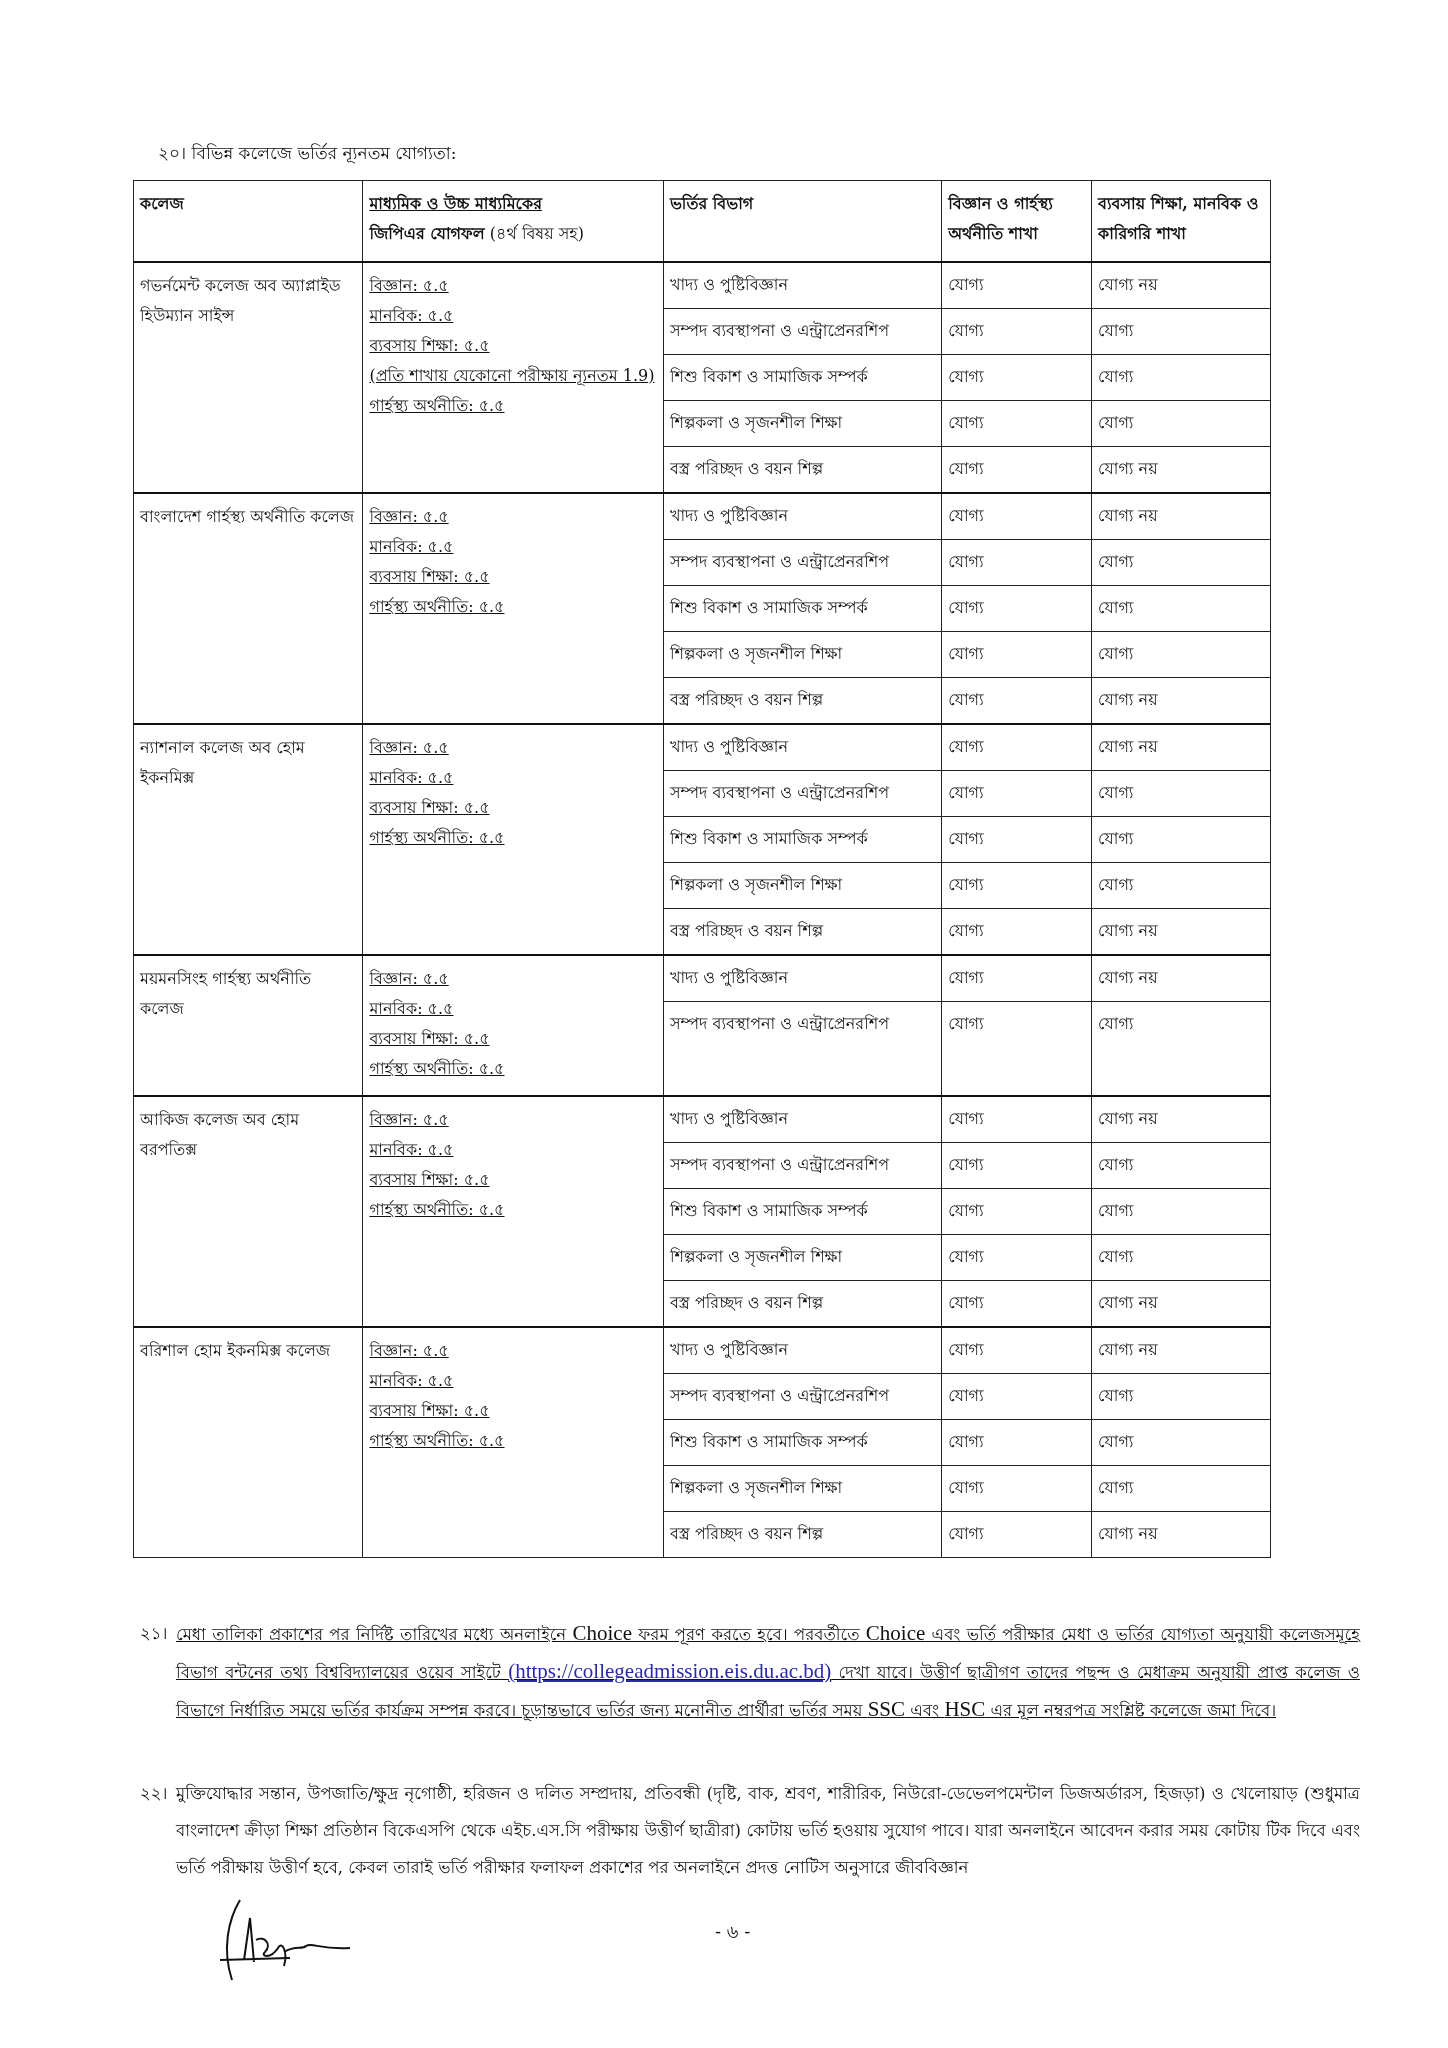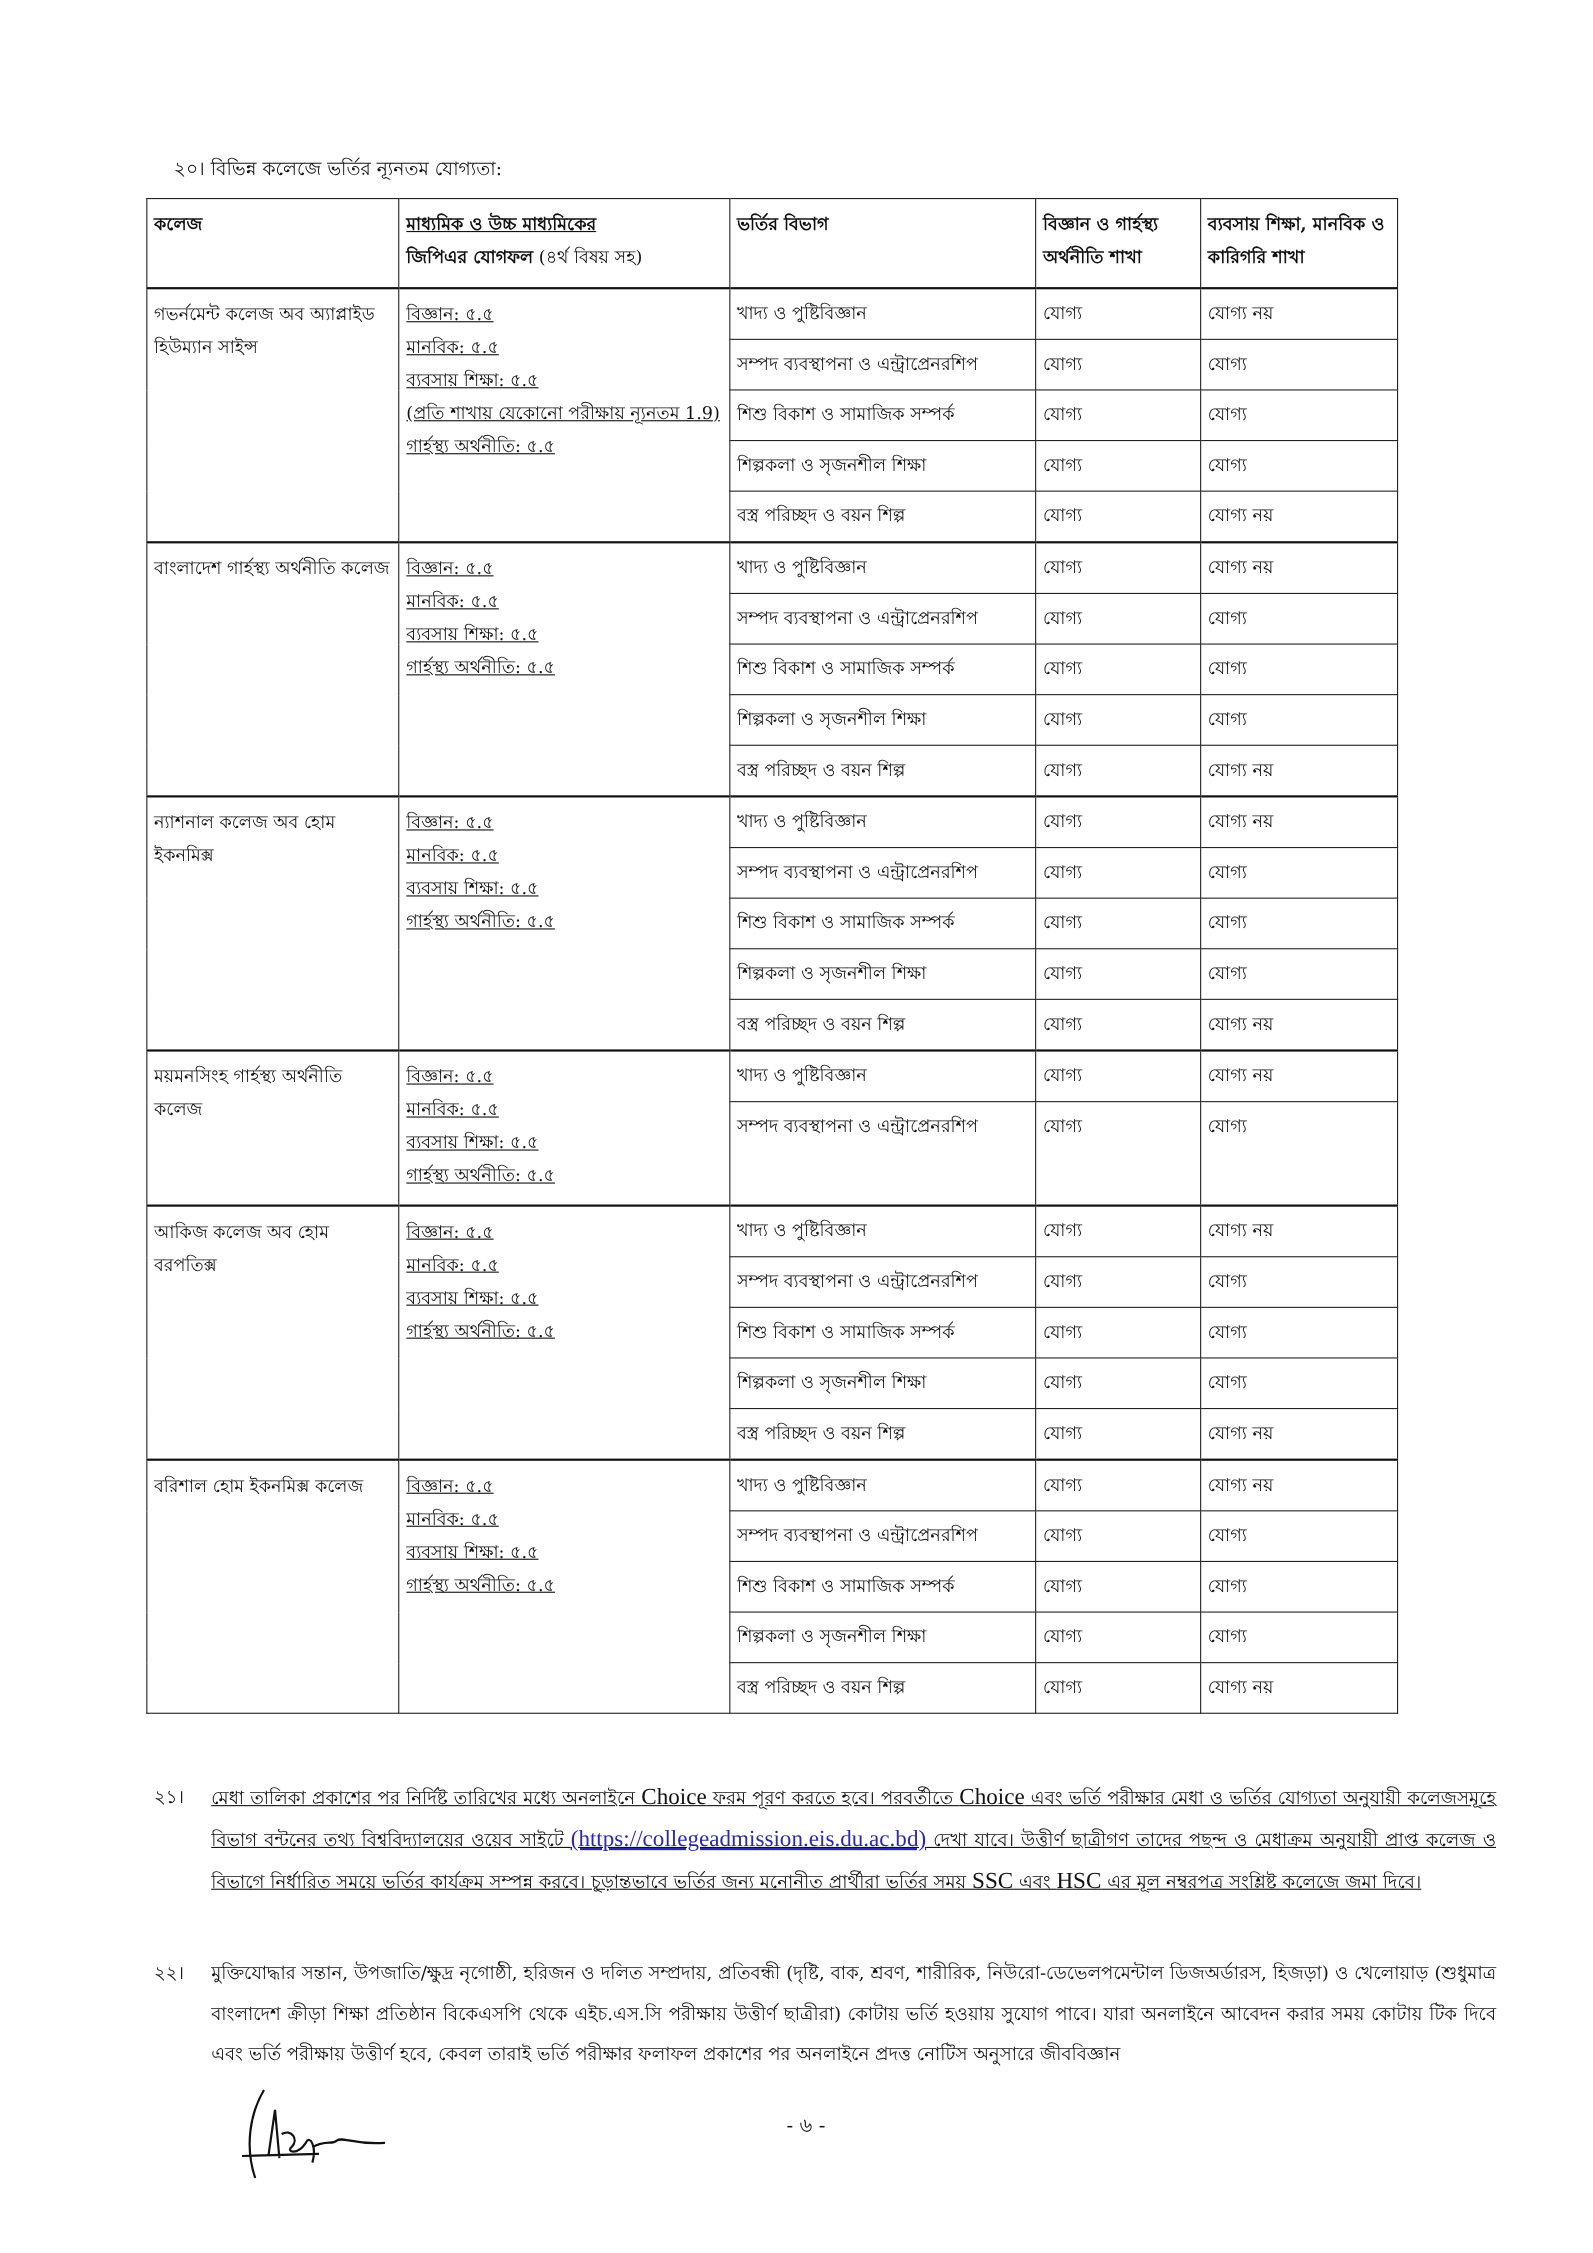--- a/index.html
+++ b/index.html
@@ -14,21 +14,21 @@
   table.elig td.dept, table.elig td.res { height: 28px; line-height: 28px; padding: 8px 6px 9px 6px; }
   table.elig tr.group-start td { border-top: 2.5px solid #111; }
   td.college { width: 235px; line-height: 30px; text-align: justify; }
   td.gpa { width: 315px; line-height: 30px; }
   td.dept { width: 287px; }
   td.sci { width: 147px; }
   td.oth { width: 180px; }
   .gpa-line { display: block; text-decoration: underline; }
   .para { position: absolute; left: 140px; width: 1220px; font-size: 16.5px; line-height: 37px; }
   .para .num { position: absolute; left: 0; top: 0; }
-  .para .body { margin-left: 52px; display: block; text-align: justify; }
+  .para .body { margin-left: 36px; display: block; text-align: justify; }
   .latin { font-family: "Liberation Serif", serif; font-size: 21px; }
   .link { color: #2a2aa8; text-decoration: underline; font-family: "Liberation Serif", serif; font-size: 21px; }
   .page-num { position: absolute; left: 715px; top: 1918px; font-size: 18px; }
   .signature { position: absolute; left: 210px; top: 1890px; width: 220px; height: 100px; }
 </style>
 </head>
 <body>
 
 <div class="section-title">২০। বিভিন্ন কলেজে ভর্তির ন্যূনতম যোগ্যতা:</div>
 

